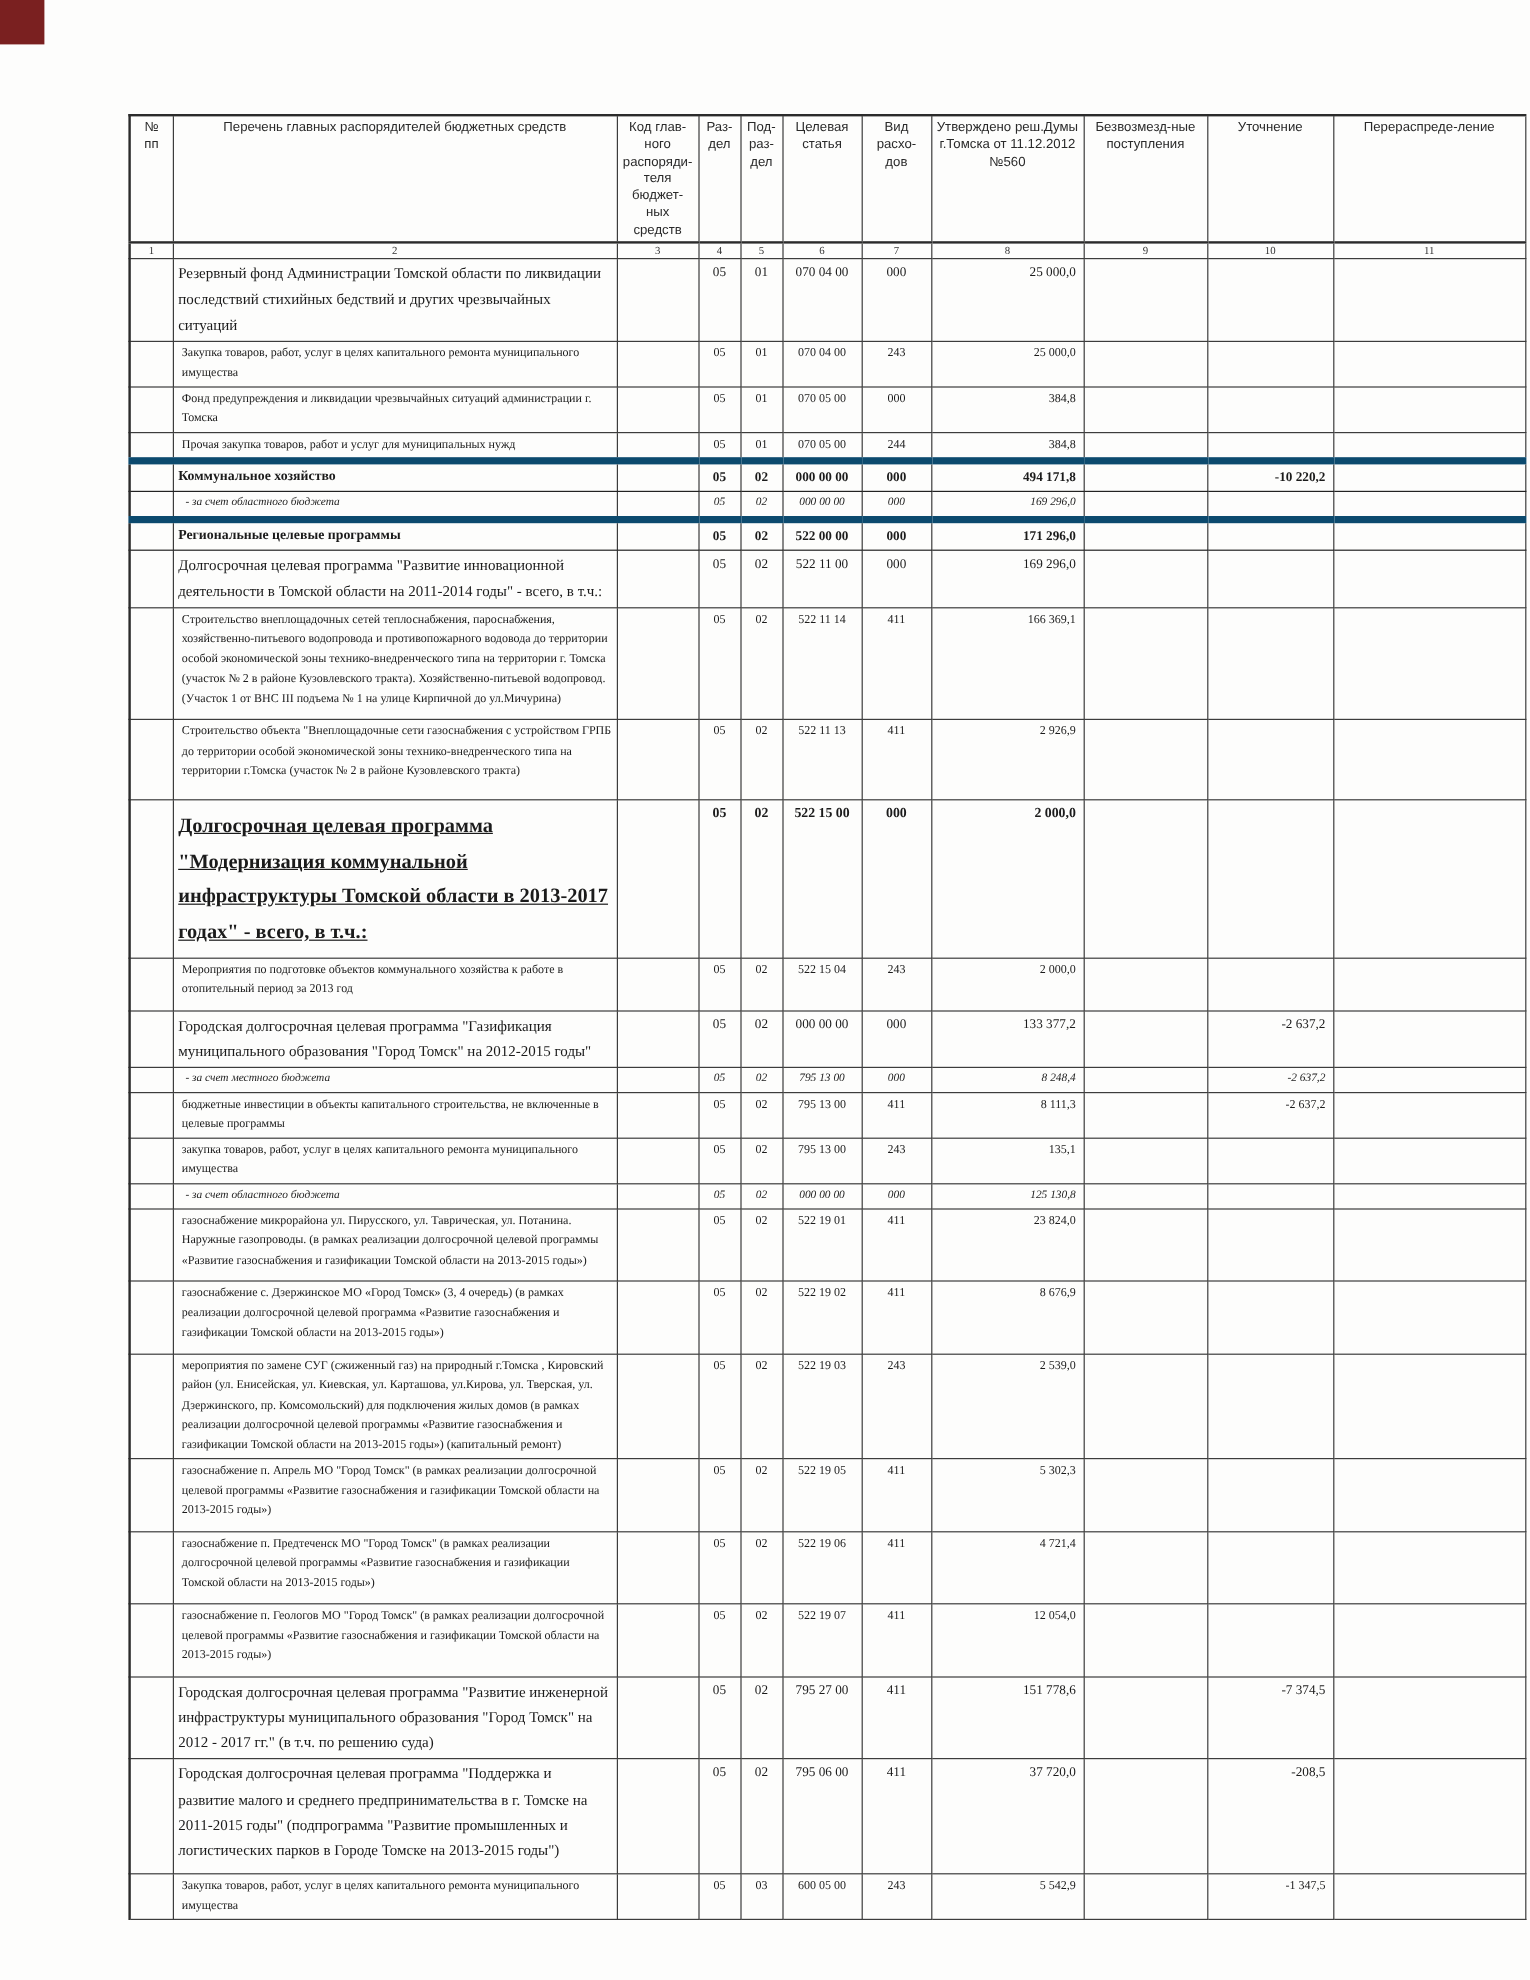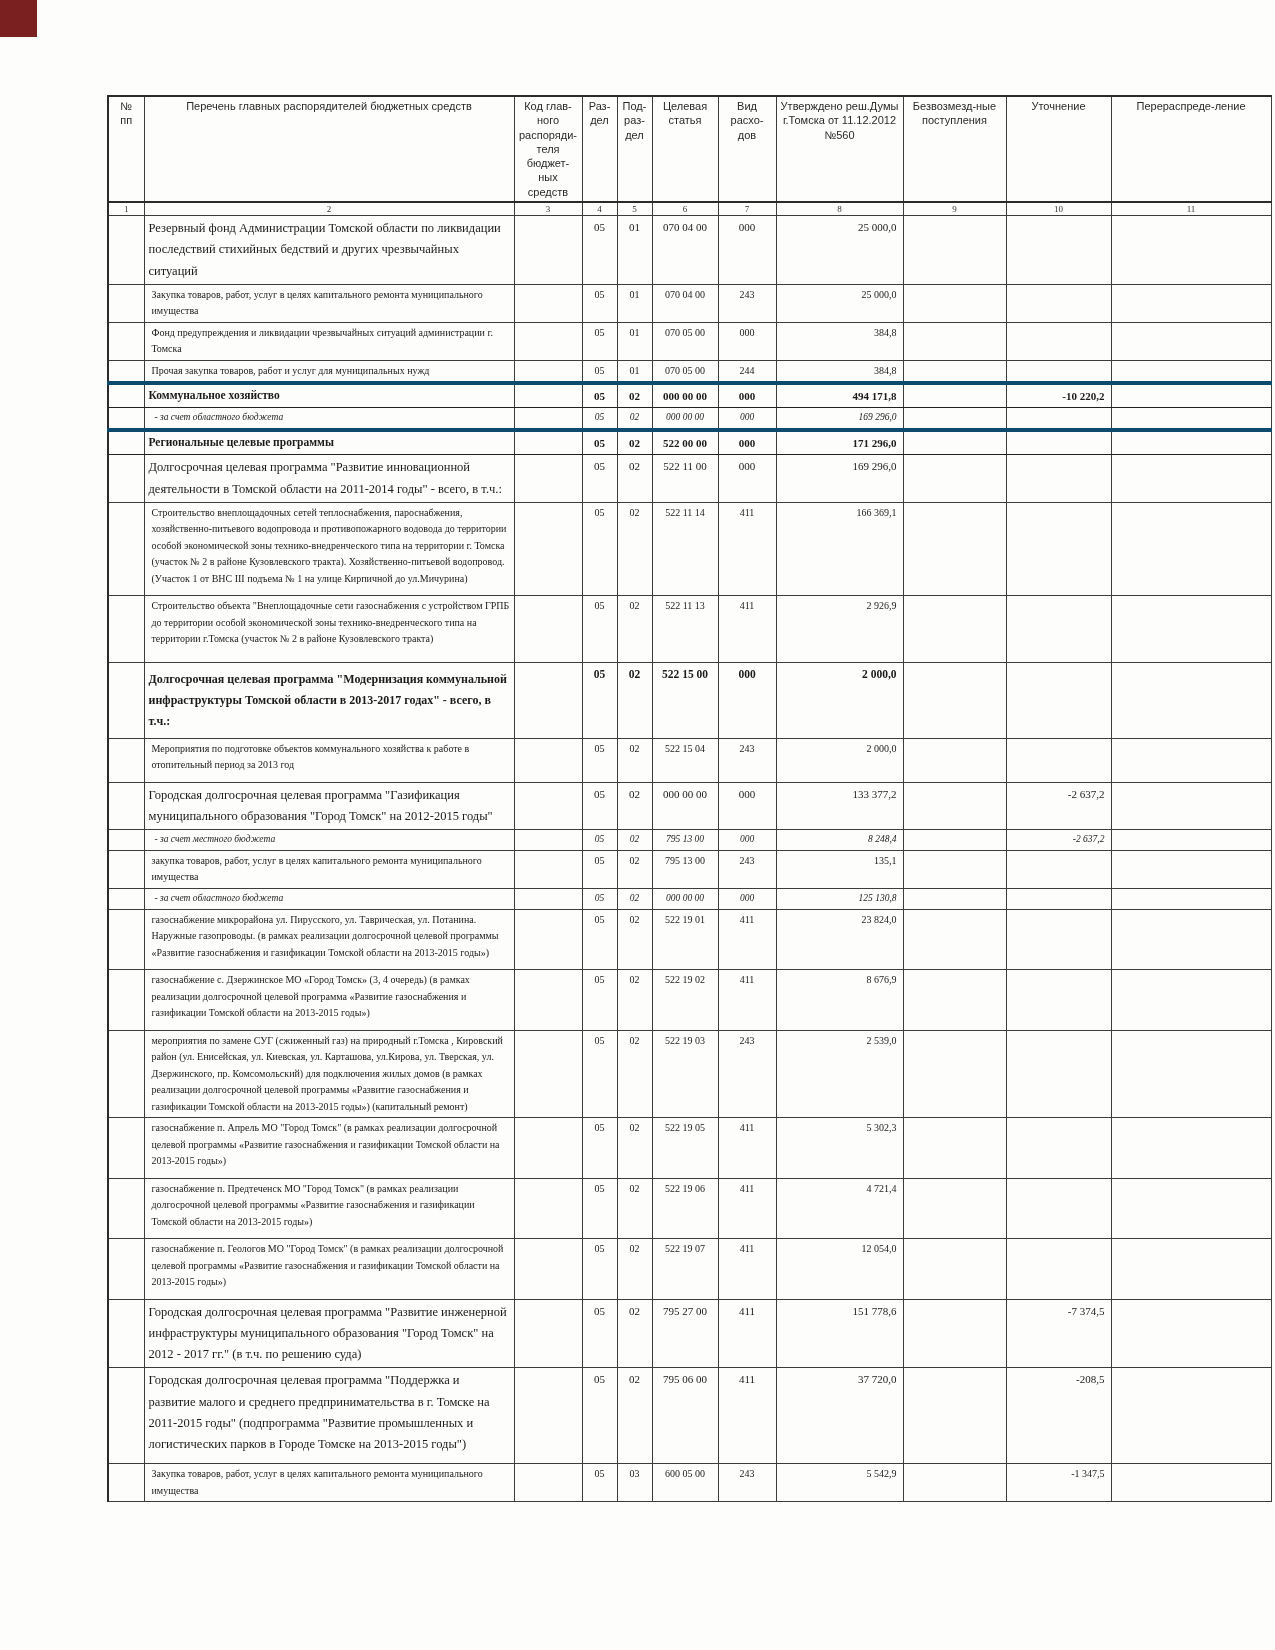--- a/index.html
+++ b/index.html
@@ -44,23 +44,23 @@
   tbody td{font-size:10px;line-height:1.65;}
   tbody td.num{text-align:center;white-space:nowrap;}
   tbody td.amt{text-align:right;white-space:nowrap;padding-right:6px;}
   tr.style-main td.desc{font-size:12.5px;line-height:1.7;}
   tr.style-main td{font-size:11px;}
   tr.style-detail td.desc{padding-left:7px;}
   tr.style-bold td,tr.style-boldlarge td{font-weight:bold;}
   tr.style-bold td{font-size:11px;}
   tr.style-bold td.desc{font-size:11.5px;line-height:1.5;}
   tr.style-boldlarge td{font-size:11.5px;}
-  tr.style-boldlarge td.desc{font-size:12px;line-height:1.75;padding-top:6px;padding-bottom:6px;}
+  tr.style-boldlarge td.desc{font-size:17px;line-height:1.75;padding-top:6px;padding-bottom:6px;text-decoration:underline;}
   tr.style-bold{border-top:2px solid #222;}
-  tr.style-bold td{border-top:4px solid #0c4a6e;border-bottom:1.5px solid #222;margin-top:40px;}
+  tr.style-bold td{border-top:6px solid #0c4a6e;border-bottom:1.5px solid #222;margin-top:40px;}
   tr.style-italic td{font-style:italic;font-size:9.5px;color:#222;}
   tr.style-italic td.desc{padding-left:10px;}
   tr.style-main td.amt,tr.style-main td.num{font-size:11px;}
   tr.pad-lg td{padding-bottom:14px;}
   tr.pad-md td{padding-bottom:8px;}
 </style>
 </head>
 <body>
 
 <div class="page" style="background: rgb(253, 253, 252);">
@@ -286,20 +286,33 @@
       <td class="num">02</td>
       <td class="num">795 13 00</td>
       <td class="num">000</td>
       <td class="amt">8 248,4</td>
       <td class="amt"></td>
       <td class="amt">-2 637,2</td>
       <td class="amt"></td>
     </tr>
         <tr class="style-detail">
       <td class="num"></td>
+      <td class="desc">бюджетные инвестиции в объекты капитального строительства, не включенные в целевые программы</td>
+      <td class="num"></td>
+      <td class="num">05</td>
+      <td class="num">02</td>
+      <td class="num">795 13 00</td>
+      <td class="num">411</td>
+      <td class="amt">8 111,3</td>
+      <td class="amt"></td>
+      <td class="amt">-2 637,2</td>
+      <td class="amt"></td>
+    </tr>
+        <tr class="style-detail">
+      <td class="num"></td>
       <td class="desc">закупка товаров, работ, услуг в целях капитального ремонта муниципального имущества</td>
       <td class="num"></td>
       <td class="num">05</td>
       <td class="num">02</td>
       <td class="num">795 13 00</td>
       <td class="num">243</td>
       <td class="amt">135,1</td>
       <td class="amt"></td>
       <td class="amt"></td>
       <td class="amt"></td>

